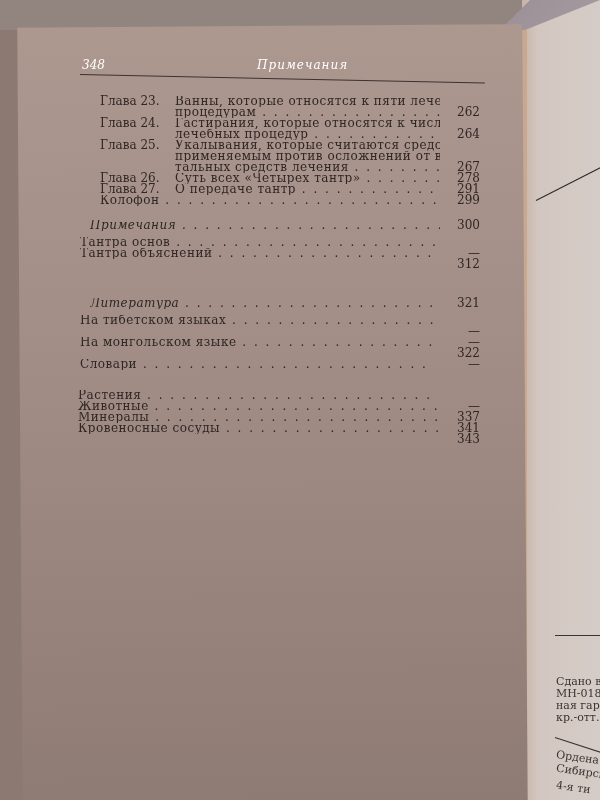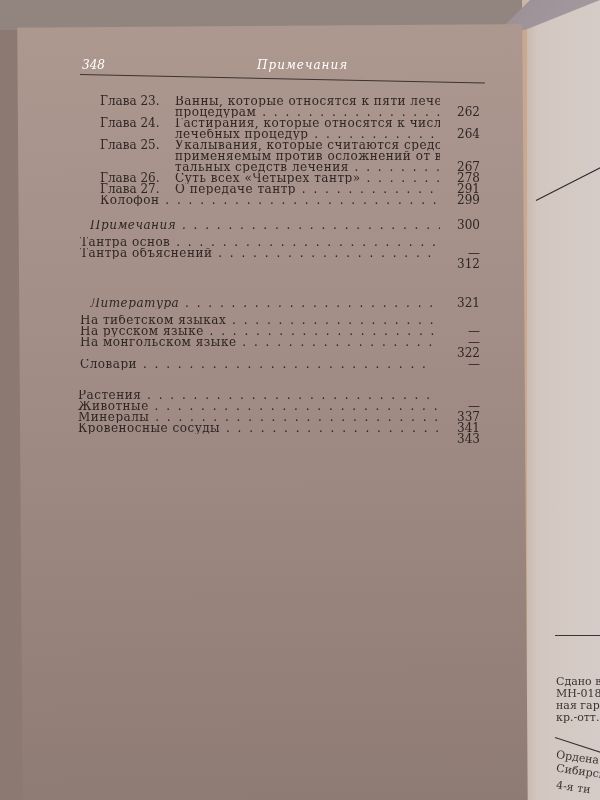--- a/index.html
+++ b/index.html
@@ -172,21 +172,20 @@
 
   <div class="row">
     <span class="txt sub dots section" style="left:-18px">Литература</span>
     <span class="pg">321</span>
   </div>
   <div class="gap" style="height:6px"></div>
   <div class="row">
     <span class="txt sub dots">На тибетском языках</span>
   </div>
   <div class="row">
-    <span class="txt sub dots">На русском языке</span>
     <span class="pg">—</span>
   </div>
   <div class="row">
     <span class="txt sub dots">На монгольском языке</span>
     <span class="pg">—</span>
   </div>
   <div class="row">
     <span class="pg">322</span>
   </div>
   <div class="row">

